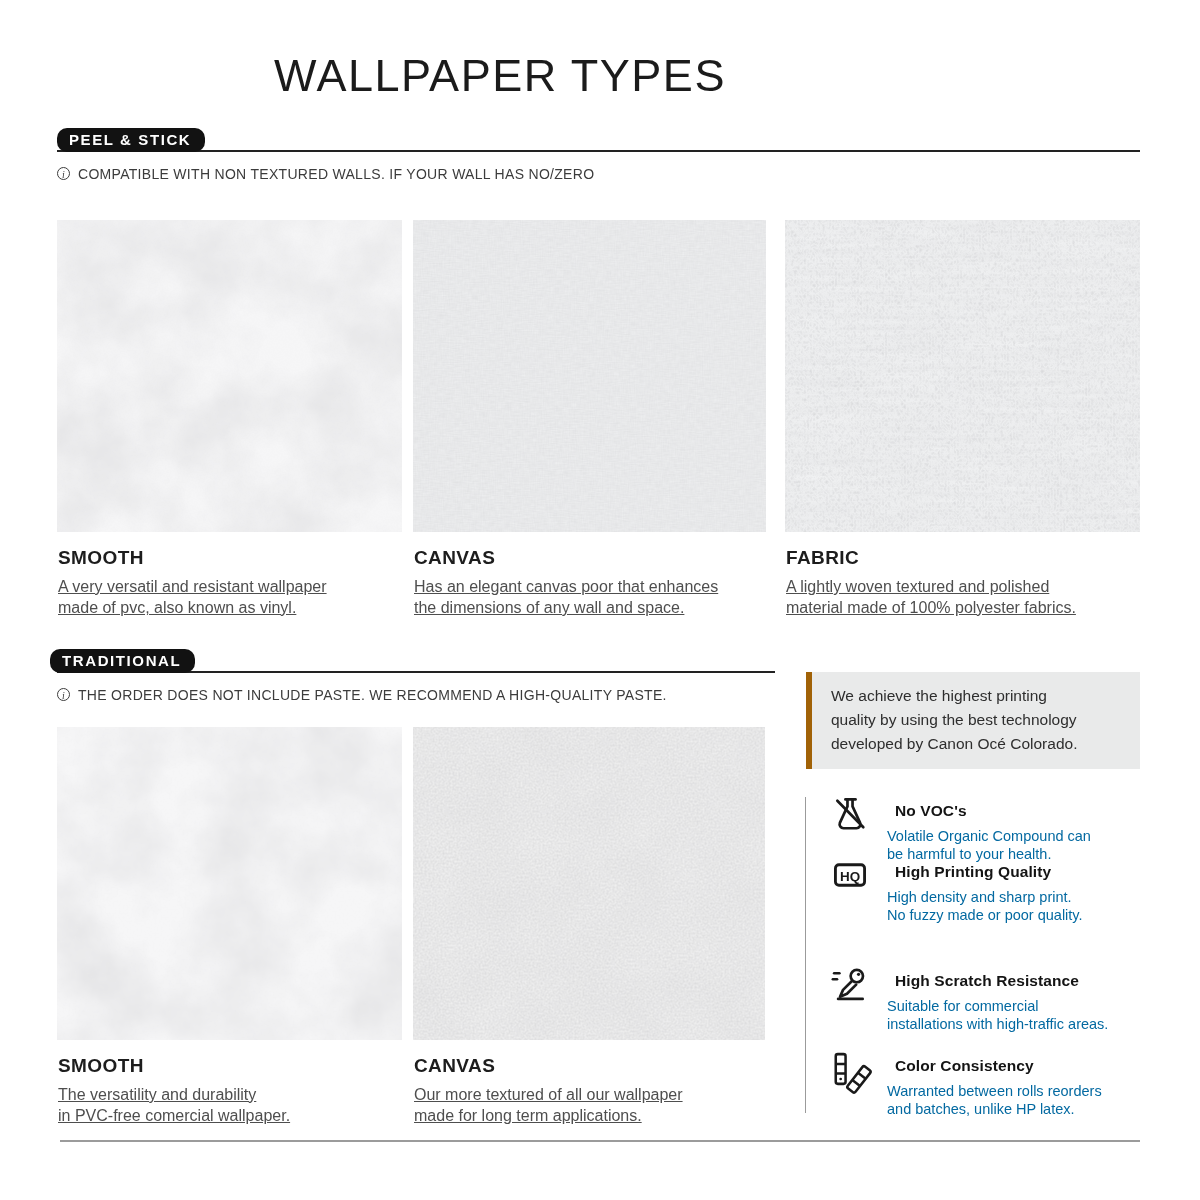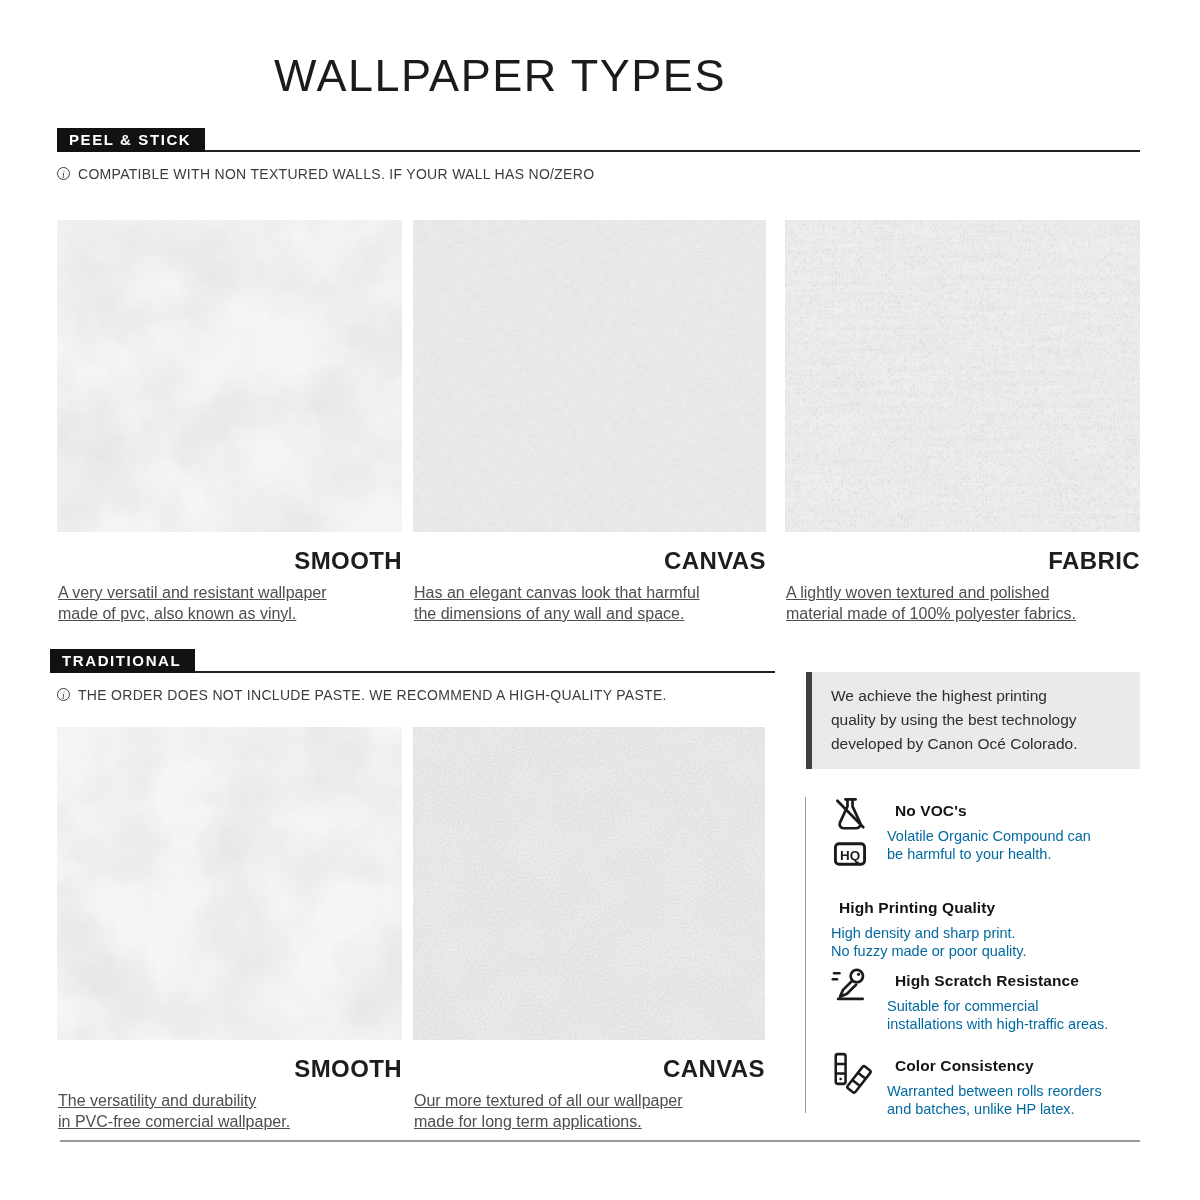--- a/index.html
+++ b/index.html
@@ -12,21 +12,21 @@
   
   .title {
     position:absolute; top:50px; left:0; width:1000px; text-align:center;
     font-size:45px; font-weight:400; letter-spacing:1.5px; color:#1b1b1b; margin:0;
   }
 
   
   .sec-badge {
     position:absolute; background:#121212; color:#ffffff;
     font-size:15px; font-weight:700; letter-spacing:1.6px;
-    line-height:16px; padding:4px 14px 4px 12px; z-index:2;
+    line-height:16px; padding:4px 14px 4px 12px; z-index:2;border-radius:10px;
   }
   #ps-badge { top:128px; left:57px; }
   #tr-badge { top:649px; left:50px; }
   .sec-rule { position:absolute; height:2px; background:#222222; }
   #ps-rule { top:150px; left:57px; width:1083px; }
   #tr-rule { top:671px; left:57px; width:718px; }
 
   
   .note {
     position:absolute; display:flex; gap:8px;
@@ -48,39 +48,39 @@
   .swatch { position:absolute; margin:0; }
   .sw-tex { width:100%; height:312px; overflow:hidden; background:#f4f4f5; }
   .sw-tex svg { display:block; width:100%; height:100%; }
   #sw-ps-1 { top:220px; left:57px;  width:345px; }
   #sw-ps-2 { top:220px; left:413px; width:353px; }
   #sw-ps-3 { top:220px; left:785px; width:355px; }
   #sw-tr-1 { top:727px; left:57px;  width:345px; }
   #sw-tr-2 { top:727px; left:413px; width:352px; }
   #sw-tr-1 .sw-tex, #sw-tr-2 .sw-tex { height:313px; }
   .sw-name {
-    margin:15px 0 0 1px; font-size:24px; font-weight:700;
-    letter-spacing:0.4px; color:#1d1d1d;text-align:right;
+    margin:15px 0 0 1px; font-size:19px; font-weight:700;
+    letter-spacing:0.4px; color:#1d1d1d;
   }
   .sw-desc { margin:7px 0 0 1px; font-size:16px; color:#4e4e4e; line-height:21px;text-decoration:underline; }
   .desc-line { display:block; }
 
   
   .callout {
     position:absolute; top:672px; left:806px; width:334px; height:97px;
-    background:#e9eaea; border-left:6px solid #404040; box-sizing:border-box;
+    background:#e9eaea; border-left:6px solid #a16207; box-sizing:border-box;
     padding:12px 18px 0 19px; font-size:15.5px; color:#2e2e2e; line-height:24px;
   }
   .callout .desc-line { display:block; }
 
   
   .v-divider { position:absolute; left:805px; top:797px; width:1px; height:316px; background:#9b9b9b; }
   .feature { position:absolute; left:831px; display:flex; gap:16px; }
   #feat-1 { top:794px; }
-  #feat-2 { top:834px;flex-direction:column; }
+  #feat-2 { top:855px; }
   #feat-3 { top:964px; }
   #feat-4 { top:1049px; }
   .feat-icon { flex:0 0 auto; width:40px; height:40px; margin-top:1px; }
   .feat-icon svg { display:block; width:38px; height:38px; overflow:visible; }
   .feat-body { width:246px; }
   .feat-title { margin:8px; font-size:15.5px; font-weight:700; color:#141414; letter-spacing:0.1px; }
   .feat-desc { margin:3px 0 0; font-size:14.5px; color:#0369a1; line-height:17.5px; }
 
   .bottom-rule { position:absolute; top:1140px; left:60px; width:1080px; height:2px; background:#9b9b9b; }
 </style>
@@ -142,21 +142,21 @@
           </filter>
         </defs>
         <rect width="353" height="312" fill="#f1f2f3"></rect>
         <rect width="353" height="312" filter="url(#texB1)"></rect>
         <rect width="353" height="312" filter="url(#texB2)"></rect>
       </svg>
     </div>
     <figcaption>
       <h3 class="sw-name">CANVAS</h3>
       <p class="sw-desc">
-        <span class="desc-line">Has an elegant canvas look that harmful</span>
+        <span class="desc-line">Has an elegant canvas poor that enhances</span>
         <span class="desc-line">the dimensions of any wall and space.</span>
       </p>
     </figcaption>
   </figure>
 
   <figure class="swatch" id="sw-ps-3">
     <div class="sw-tex">
       <svg viewBox="0 0 355 312" preserveAspectRatio="none" aria-hidden="true">
         <defs>
           <filter id="texC1" x="-5%" y="-5%" width="110%" height="110%">

